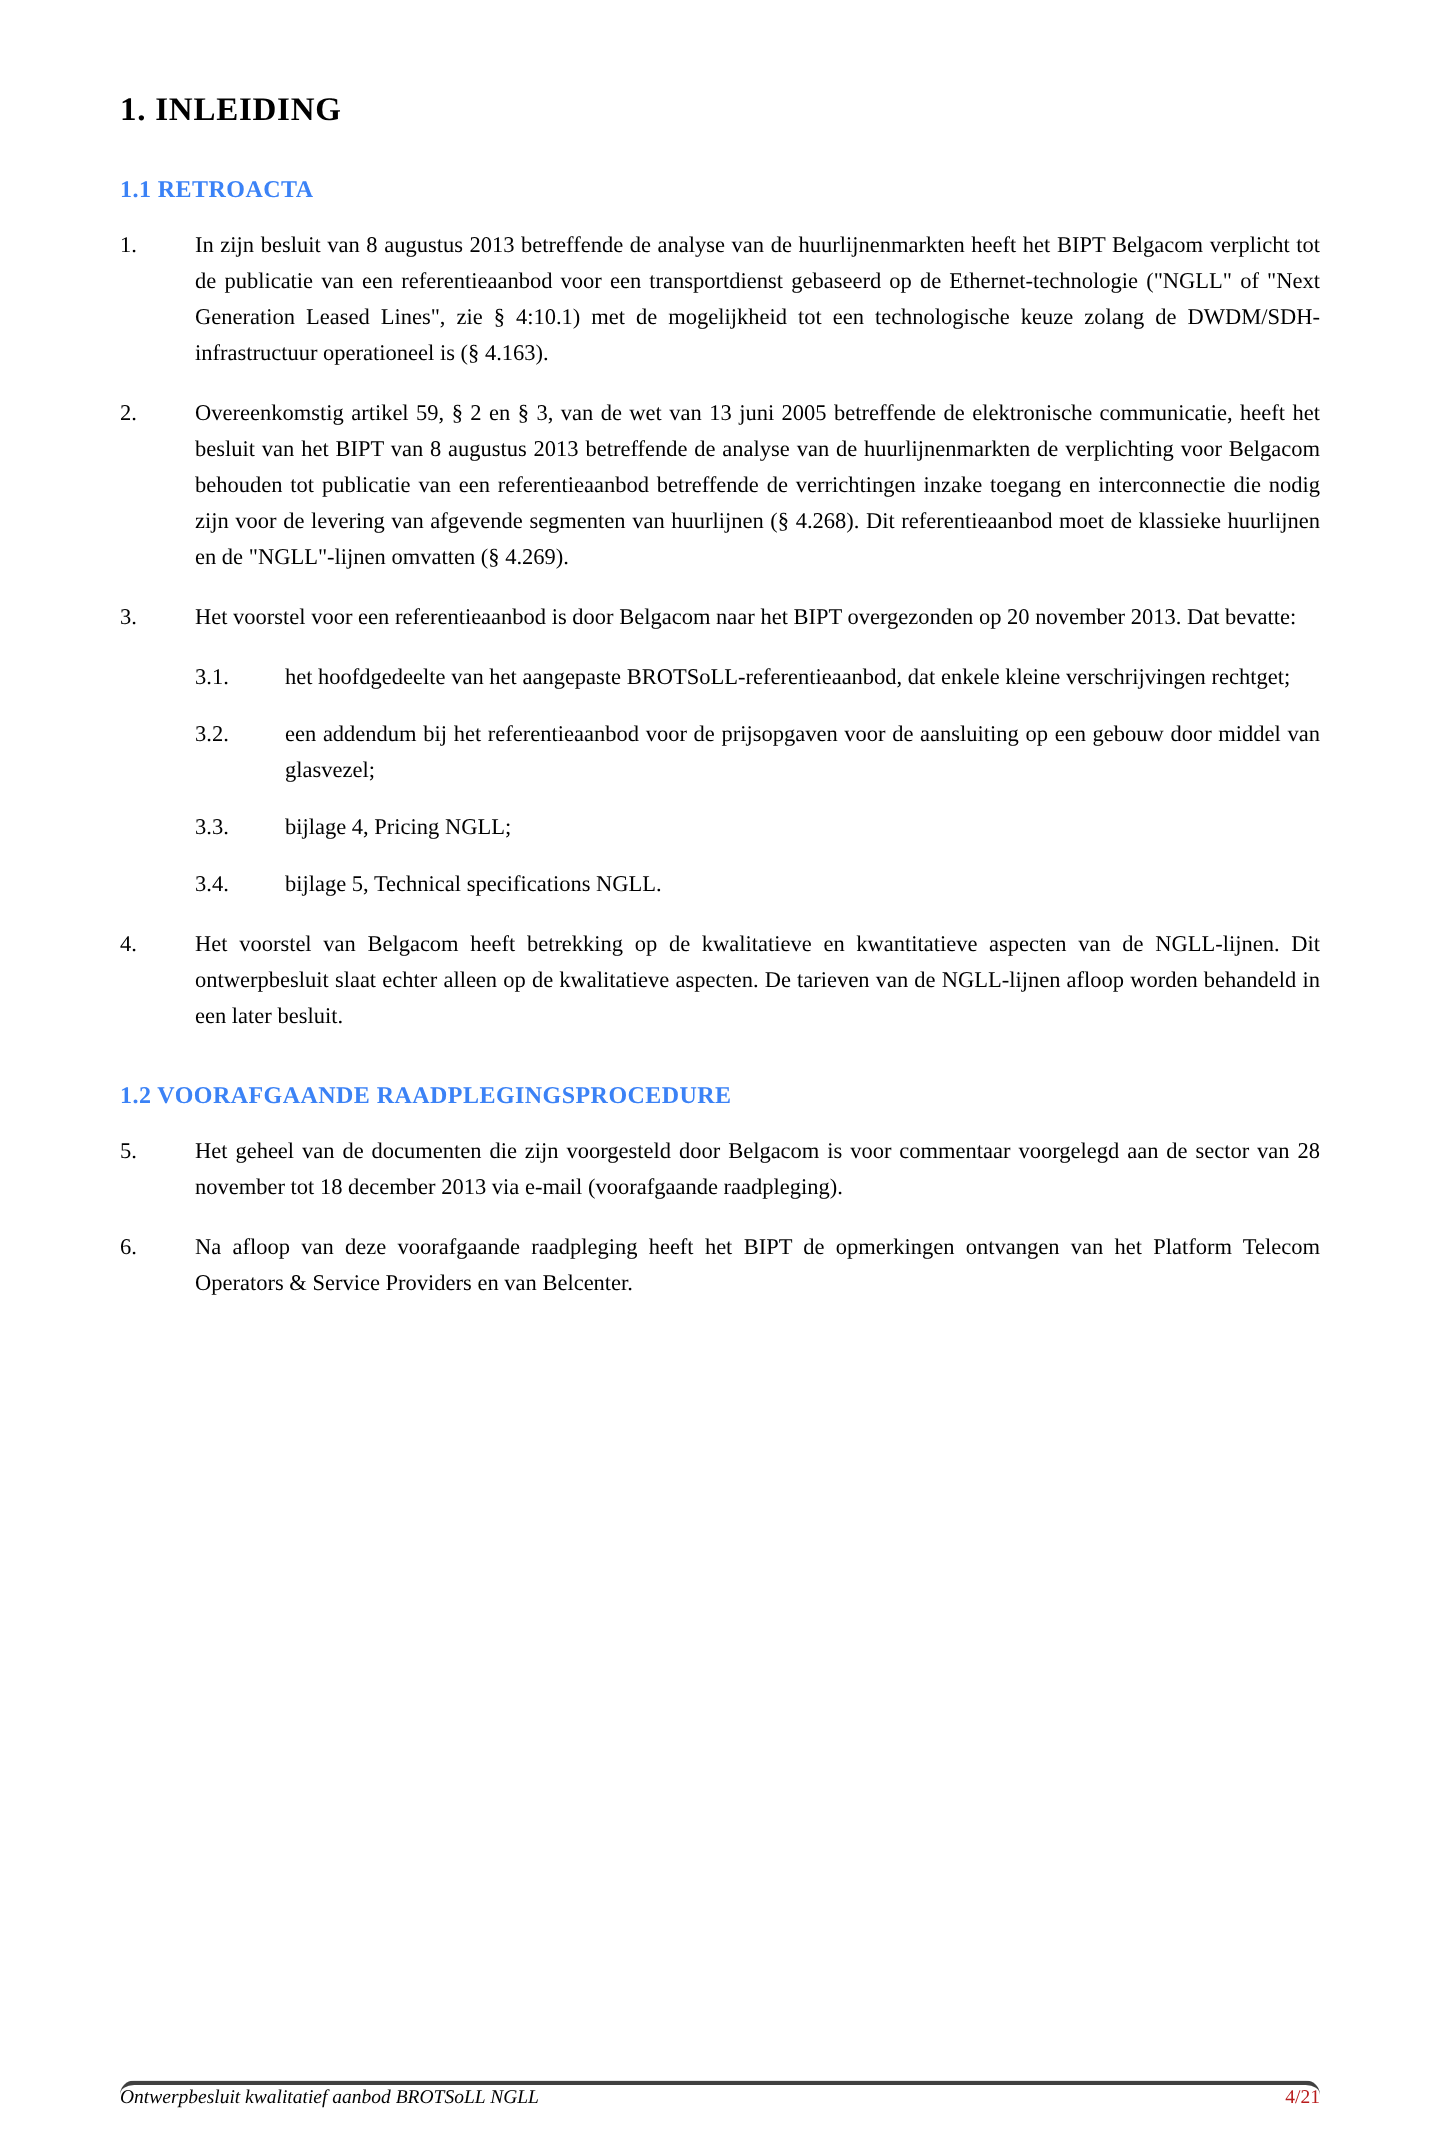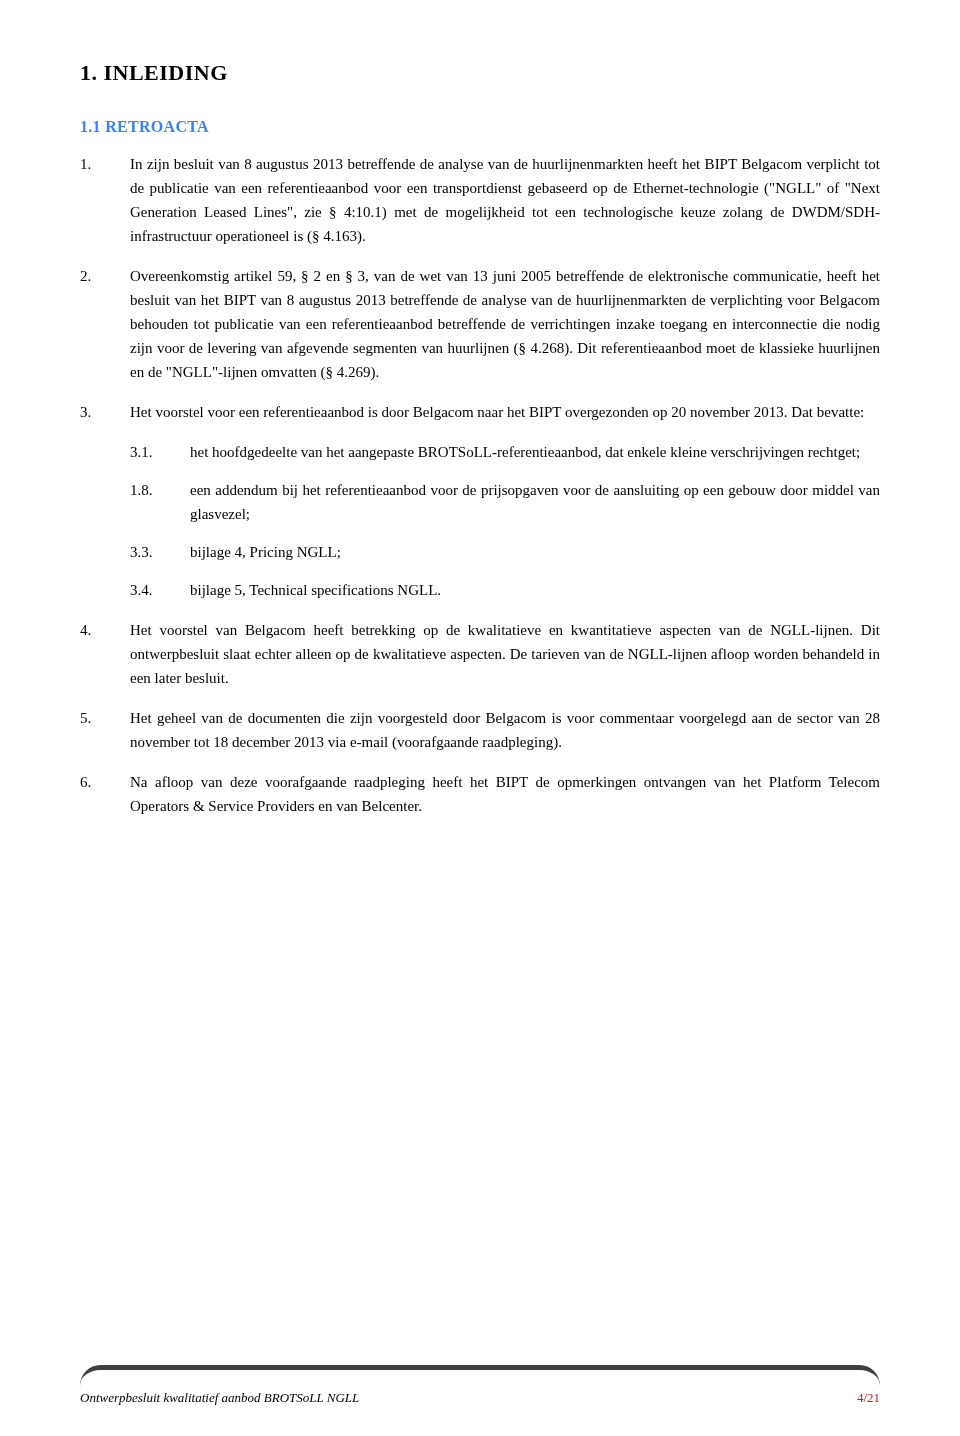--- a/index.html
+++ b/index.html
@@ -81,22 +81,22 @@
     }
 
     .footer {
       position: absolute;
       bottom: 30px;
       left: 80px;
       right: 80px;
       display: flex;
       justify-content: space-between;
       align-items: center;
-      border-top: 5px solid #404040;
-      padding-top: 20px;
+      border-top: 3px solid #404040;
+      padding-top: 0;
       font-size: 13px;
     }
 
     .footer-title {
       font-style: italic;
       color: #000000;
     }
 
     .footer-page {
       color: #b91c1c;
@@ -134,39 +134,40 @@
     <span class="item-number">3.</span>
     <span class="item-content text-justify">Het voorstel voor een referentieaanbod is door Belgacom naar het BIPT overgezonden op 20 november 2013. Dat bevatte:</span>
   </div>
 
   <div class="sub-item">
     <span class="sub-number">3.1.</span>
     <span class="sub-content text-justify">het hoofdgedeelte van het aangepaste BROTSoLL-referentieaanbod, dat enkele kleine verschrijvingen rechtget;</span>
   </div>
 
   <div class="sub-item">
-    <span class="sub-number">1.8.</span>
+    <span class="sub-number">3.2.</span>
     <span class="sub-content text-justify">een addendum bij het referentieaanbod voor de prijsopgaven voor de aansluiting op een gebouw door middel van glasvezel;</span>
   </div>
 
   <div class="sub-item">
     <span class="sub-number">3.3.</span>
     <span class="sub-content text-justify">bijlage 4, Pricing NGLL;</span>
   </div>
 
   <div class="sub-item spacer">
     <span class="sub-number">3.4.</span>
     <span class="sub-content text-justify">bijlage 5, Technical specifications NGLL.</span>
   </div>
 
   <div class="numbered-item spacer">
     <span class="item-number">4.</span>
     <span class="item-content text-justify">Het voorstel van Belgacom heeft betrekking op de kwalitatieve en kwantitatieve aspecten van de NGLL-lijnen. Dit ontwerpbesluit slaat echter alleen op de kwalitatieve aspecten. De tarieven van de NGLL-lijnen afloop worden behandeld in een later besluit.</span>
   </div>
 
+  <h2 class="sub-heading">1.2   VOORAFGAANDE RAADPLEGINGSPROCEDURE</h2>
 
   <div class="numbered-item spacer">
     <span class="item-number">5.</span>
     <span class="item-content text-justify">Het geheel van de documenten die zijn voorgesteld door Belgacom is voor commentaar voorgelegd aan de sector van 28 november tot 18 december 2013 via e-mail (voorafgaande raadpleging).</span>
   </div>
 
   <div class="numbered-item spacer">
     <span class="item-number">6.</span>
     <span class="item-content text-justify">Na afloop van deze voorafgaande raadpleging heeft het BIPT de opmerkingen ontvangen van het Platform Telecom Operators &amp; Service Providers en van Belcenter.</span>
   </div>

